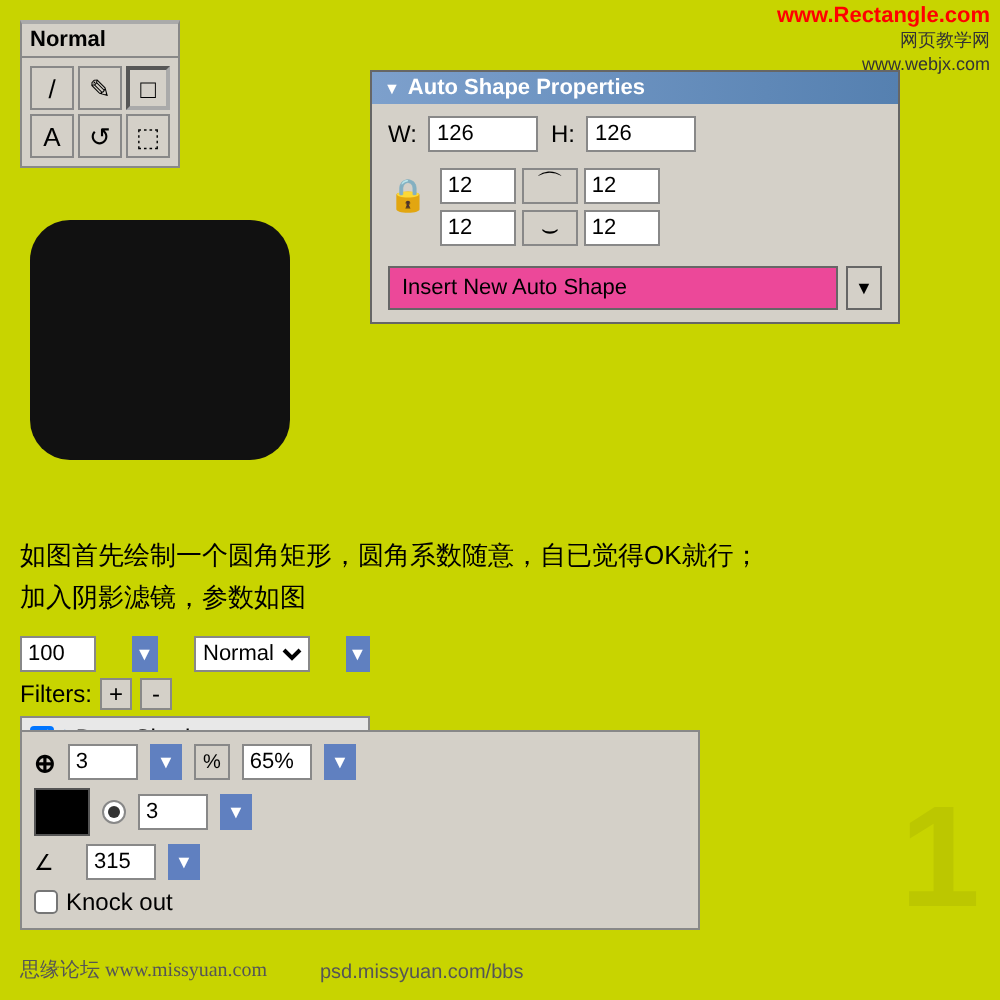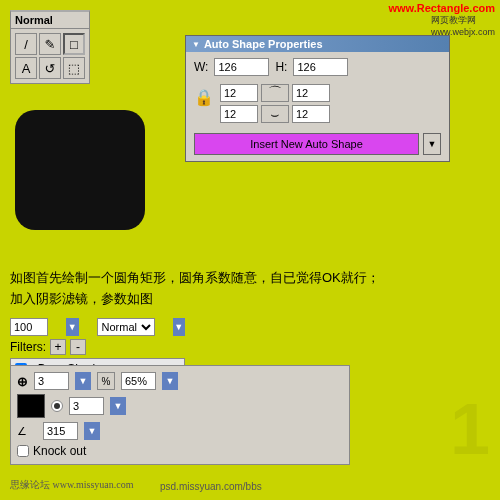--- a/index.html
+++ b/index.html
@@ -23,20 +23,21 @@
       font-weight: bold;
       z-index: 100;
     }
     .watermark2 {
       position: absolute;
       top: 14px;
       right: 5px;
       color: #333;
       font-size: 9px;
       z-index: 100;
+      text-align: right;
     }
 
     
     .vector-panel {
       position: absolute;
       top: 10px;
       left: 10px;
       width: 80px;
       background: #d4d0c8;
       border: 1px solid #888;
@@ -153,24 +154,24 @@
     }
     .insert-row {
       margin-top: 10px;
       display: flex;
       align-items: center;
       gap: 4px;
     }
     .insert-btn {
       flex: 1;
       height: 22px;
-      background: #d946ef;
+      background: #ec4899;
       border: 1px solid #666;
       font-size: 11px;
-      text-align: center;
+      text-align: left;
       padding: 0 6px;
       cursor: pointer;
     }
     .dropdown-arrow {
       width: 18px;
       height: 22px;
       background: #d4d0c8;
       border: 1px solid #666;
       display: flex;
       align-items: center;

